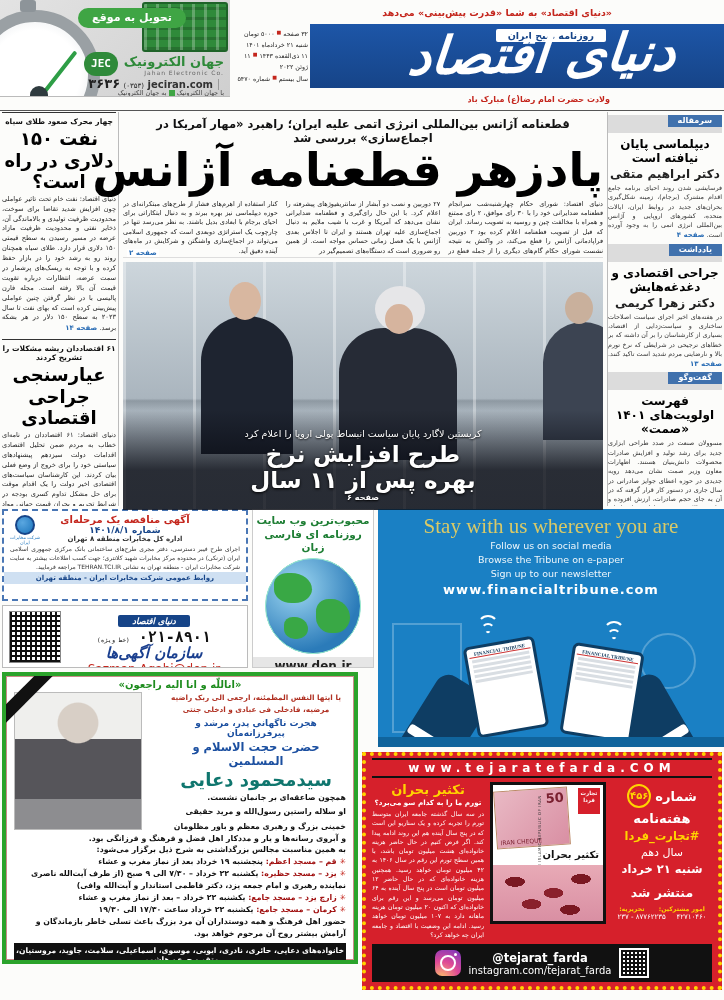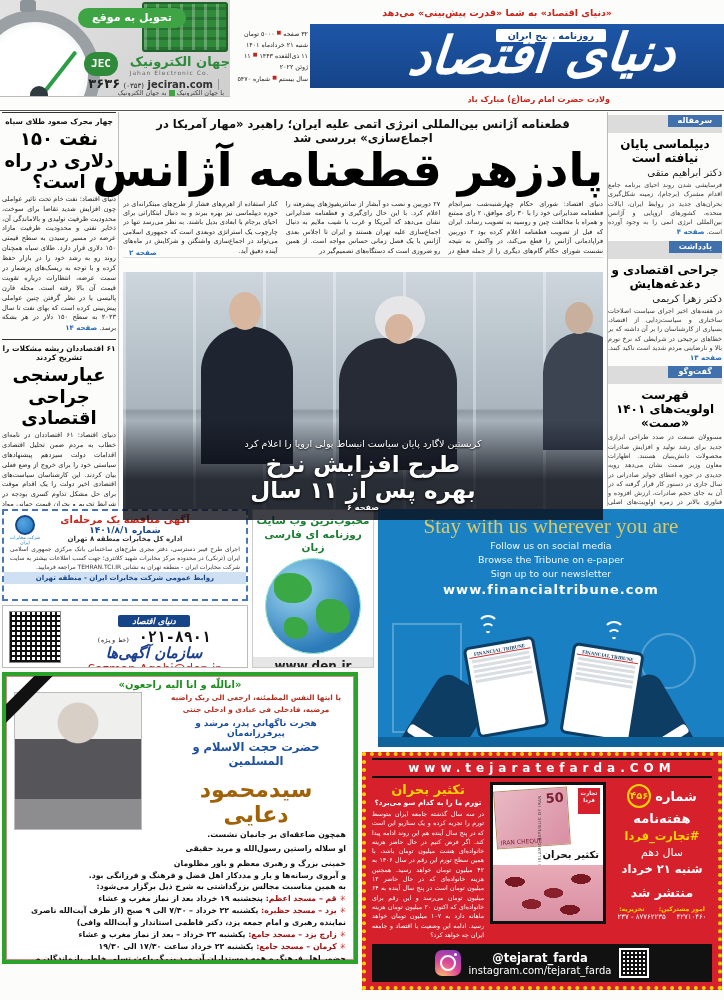--- a/index.html
+++ b/index.html
@@ -10,21 +10,21 @@
   .rb{color:#c4261d;font-size:5px;vertical-align:2px;padding:0 2px}
   
   #jahan{left:0;top:0;width:230px;height:97px;background:linear-gradient(135deg,#e3e3e3,#cfcfcf);overflow:hidden;border-bottom:1px solid #bbb}
   #watch{left:-30px;top:10px;width:130px;height:130px;border-radius:50%;border:12px solid #9aa0a4;background:radial-gradient(circle,#fff 60%,#dfe3e6)}
   #watch .needle{position:absolute;left:58px;top:18px;width:4px;height:55px;background:#2e9e46;transform:rotate(38deg);transform-origin:bottom center;border-radius:2px}
   #watch .hub{position:absolute;left:48px;top:64px;width:18px;height:18px;border-radius:50%;background:#2f3b3f}
   #crown{left:20px;top:0;width:16px;height:12px;background:#8d9499;border-radius:3px}
   #pcb{right:2px;top:2px;width:86px;height:50px;background:#2f8a3a;border:2px solid #1f6329;border-radius:3px;
        background-image:repeating-linear-gradient(90deg,rgba(255,255,255,.25) 0 3px,transparent 3px 12px),repeating-linear-gradient(0deg,rgba(0,0,0,.18) 0 3px,transparent 3px 10px)}
   #jahan-banner{left:78px;top:8px;width:108px;height:20px;background:#3fa544;border-radius:10px;color:#fff;font-weight:bold;font-size:11px;text-align:center;line-height:20px}
-  #jahan-brand{right:0;top:54px;}
+  #jahan-brand{right:6px;top:54px;text-align:right}
   #jahan-brand .fa{color:#2f8a3a;font-weight:bold;font-size:13px}
   #jahan-brand .en{color:#666;font-size:6px;letter-spacing:1px}
   #jec-logo{right:112px;top:52px;width:34px;height:24px;background:#2f8a3a;border-radius:12px;color:#fff;font-weight:bold;font-size:11px;text-align:center;line-height:24px;font-family:"DejaVu Sans Mono",monospace}
   #jahan-phone{right:6px;top:76px;font-size:11px;color:#222;text-align:right}
   #jahan-phone b{font-size:13px}
   #jahan-phone .site{border-right:1px solid #999;margin-right:5px;padding-right:5px;font-weight:bold;font-size:10px;color:#333}
   #jahan-tag{right:6px;top:89px;font-size:6.5px;color:#444}
   #jahan-tag .grid{display:inline-block;width:6px;height:6px;background:#3fa544;vertical-align:-1px;margin:0 2px}
   
   #masthead{left:230px;top:0;width:494px;height:110px}
@@ -42,40 +42,40 @@
   .lc-body{font-size:6.6px;color:#222;text-align:justify;line-height:1.5}
   .pglink{color:#2a6db5;font-weight:bold;font-size:7px}
   #center{left:118px;top:112px;width:490px;height:394px;border-left:1px solid #bbb;border-right:1px solid #bbb;padding:0 4px}
   #lead-kicker{font-size:11.5px;font-weight:bold;color:#111;text-align:center;margin-top:5px}
   #lead-head{font-size:46px;font-weight:900;color:#000;text-align:center;letter-spacing:-2px;line-height:1.1;white-space:nowrap}
   #lead-body{position:relative;display:flex;direction:rtl;gap:8px;margin-top:4px;height:58px;overflow:hidden;border-bottom:1px solid #ddd}
   #lead-body .col{flex:1;font-size:6.5px;color:#222;text-align:justify;line-height:1.45}
   #lead-body .col+.col{border-left:none}
   #lead-page{position:absolute;left:4px;bottom:0;background:#fff;padding:0 2px}
   
-  #photo{position:relative;margin-top:14px;height:248px;background:linear-gradient(180deg,#cdd6dc,#aab5be 55%,#97a2ac);overflow:hidden}
+  #photo{position:relative;margin-top:4px;height:248px;background:linear-gradient(180deg,#cdd6dc,#aab5be 55%,#97a2ac);overflow:hidden}
   #photo .facade{position:absolute;inset:0;background:repeating-linear-gradient(90deg,rgba(255,255,255,.35) 0 3px,transparent 3px 70px),linear-gradient(180deg,transparent 55%,rgba(60,70,80,.25) 56%,transparent 60%)}
   .fig{position:absolute;border-radius:45px 45px 0 0}
   #man-l{left:78px;bottom:56px;width:92px;height:138px;background:#1e2430}
   #head-l{position:absolute;left:106px;bottom:190px;width:32px;height:38px;border-radius:50%;background:#d8b7a0}
   #woman{left:216px;bottom:50px;width:118px;height:132px;background:#262b36}
   #hair-w{position:absolute;left:252px;bottom:178px;width:50px;height:46px;border-radius:50%;background:#e6e6e8}
   #face-w{position:absolute;left:262px;bottom:176px;width:28px;height:30px;border-radius:50%;background:#d6b49e}
   #man-r{left:420px;bottom:70px;width:80px;height:118px;background:#3c4452}
   #head-r{position:absolute;left:442px;bottom:186px;width:28px;height:32px;border-radius:50%;background:#c9b09c}
   #photo-ovl{position:absolute;left:0;right:0;bottom:0;height:100px;background:linear-gradient(180deg,transparent,rgba(8,10,18,.78) 60%);z-index:3;text-align:center;color:#fff;direction:rtl}
   #photo-kicker{font-size:9.5px;margin-top:18px;text-shadow:0 1px 2px #000}
   #photo-head{font-size:23px;font-weight:900;line-height:1.15;max-width:250px;margin:2px auto 0;text-shadow:0 1px 3px #000}
   #photo-page{font-size:8px;font-weight:bold;text-shadow:0 1px 2px #000}
   
   #sidebar{left:608px;top:112px;width:114px;height:394px;overflow:hidden;direction:rtl}
   .tagbar{position:relative;height:18px;background:#dcdcdc;margin-top:3px}
   .tag{position:absolute;right:0;top:0;background:#4071ad;color:#fff;font-size:8px;font-weight:bold;padding:0 10px;height:12px;line-height:12px}
   .sb-title{font-size:12px;font-weight:900;text-align:center;color:#000;margin-top:4px}
-  .sb-author{font-size:10px;font-weight:normal;text-align:right;color:#222;margin-top:2px}
+  .sb-author{font-size:12px;font-weight:bold;text-align:center;color:#222;margin-top:2px}
   .sb-body{font-size:6.4px;color:#333;text-align:justify;line-height:1.45;margin-top:3px}
   
   #tender{left:2px;top:509px;width:246px;height:92px;border:2px dashed #4a77b5;background:#fff;direction:rtl;text-align:center;overflow:hidden}
   #tender .t1{color:#c4261d;font-weight:bold;font-size:10px;margin-top:3px}
   #tender .t2{color:#164488;font-weight:bold;font-size:9px}
   #tender .t3{color:#333;font-weight:bold;font-size:7px}
   #tender .bd{font-size:6px;color:#333;text-align:justify;padding:1px 6px;line-height:1.5}
   #tender .ft{background:#cfe0f2;color:#164488;font-weight:bold;font-size:7px;padding:2px 13px}
   #tci{position:absolute;left:4px;top:4px;width:34px;text-align:center}
   #tci .c{width:20px;height:20px;margin:0 auto;border-radius:50%;background:radial-gradient(circle at 35% 35%,#5aa7e0,#1b74bc);border:2px solid #164488}
@@ -115,21 +115,21 @@
   #trib-desk{position:absolute;left:0;right:0;bottom:0;height:10px;background:#10649c}
   
   #obit{left:2px;top:672px;width:356px;height:292px;background:#fff;border:4px solid #2ba32b;box-shadow:inset 0 0 0 1px #cc8a8a;padding:3px 8px;direction:rtl;overflow:hidden}
   #ribbon{position:absolute;left:-22px;top:8px;width:90px;height:13px;background:#111;transform:rotate(-45deg);z-index:2}
   #obit .hd{color:#1e8c1e;font-weight:bold;font-size:10px;text-align:center}
   #obit-row{display:flex;direction:rtl;gap:24px;margin-top:2px}
   #obit-txt{flex:1;text-align:center}
   #obit-txt .verse{color:#b03022;font-size:7.3px;font-weight:bold;line-height:1.6}
   #obit-txt .intro{color:#1b4fa0;font-weight:bold;font-size:9px;margin-top:3px}
   #obit-txt .t1{color:#1b4fa0;font-weight:bold;font-size:11.5px;margin-top:2px}
-  #obit-txt .nm{color:#a16207;font-weight:900;font-size:22px;margin-top:9px}
+  #obit-txt .nm{color:#0f766e;font-weight:900;font-size:18px;margin-top:1px}
   #obit-txt .b{color:#111;font-weight:bold;font-size:7.8px;text-align:right;line-height:1.55;margin-top:2px}
   #obit-photo{width:128px;height:138px;border:1px solid #bbb;background:
       radial-gradient(circle at 50% 22%,#d8cfc6 0 16%,transparent 17%),
       radial-gradient(circle at 50% 24%,#cdb59e 0 12%,transparent 13%),
       linear-gradient(180deg,#efefed 0 34%,#56555a 34% 78%,#8d8d90 78%);flex:none}
   #obit .b2{color:#111;font-weight:bold;font-size:7.8px;line-height:1.5;margin-top:0}
   .sched{font-size:7.8px;line-height:1.55;text-align:right;color:#111;font-weight:bold}
   .sched .st{color:#c4261d}
   .sched .pl{color:#a01010}
   #families{background:#111;color:#fff;font-weight:bold;font-size:7.6px;text-align:center;padding:3px 2px;margin-top:3px}

